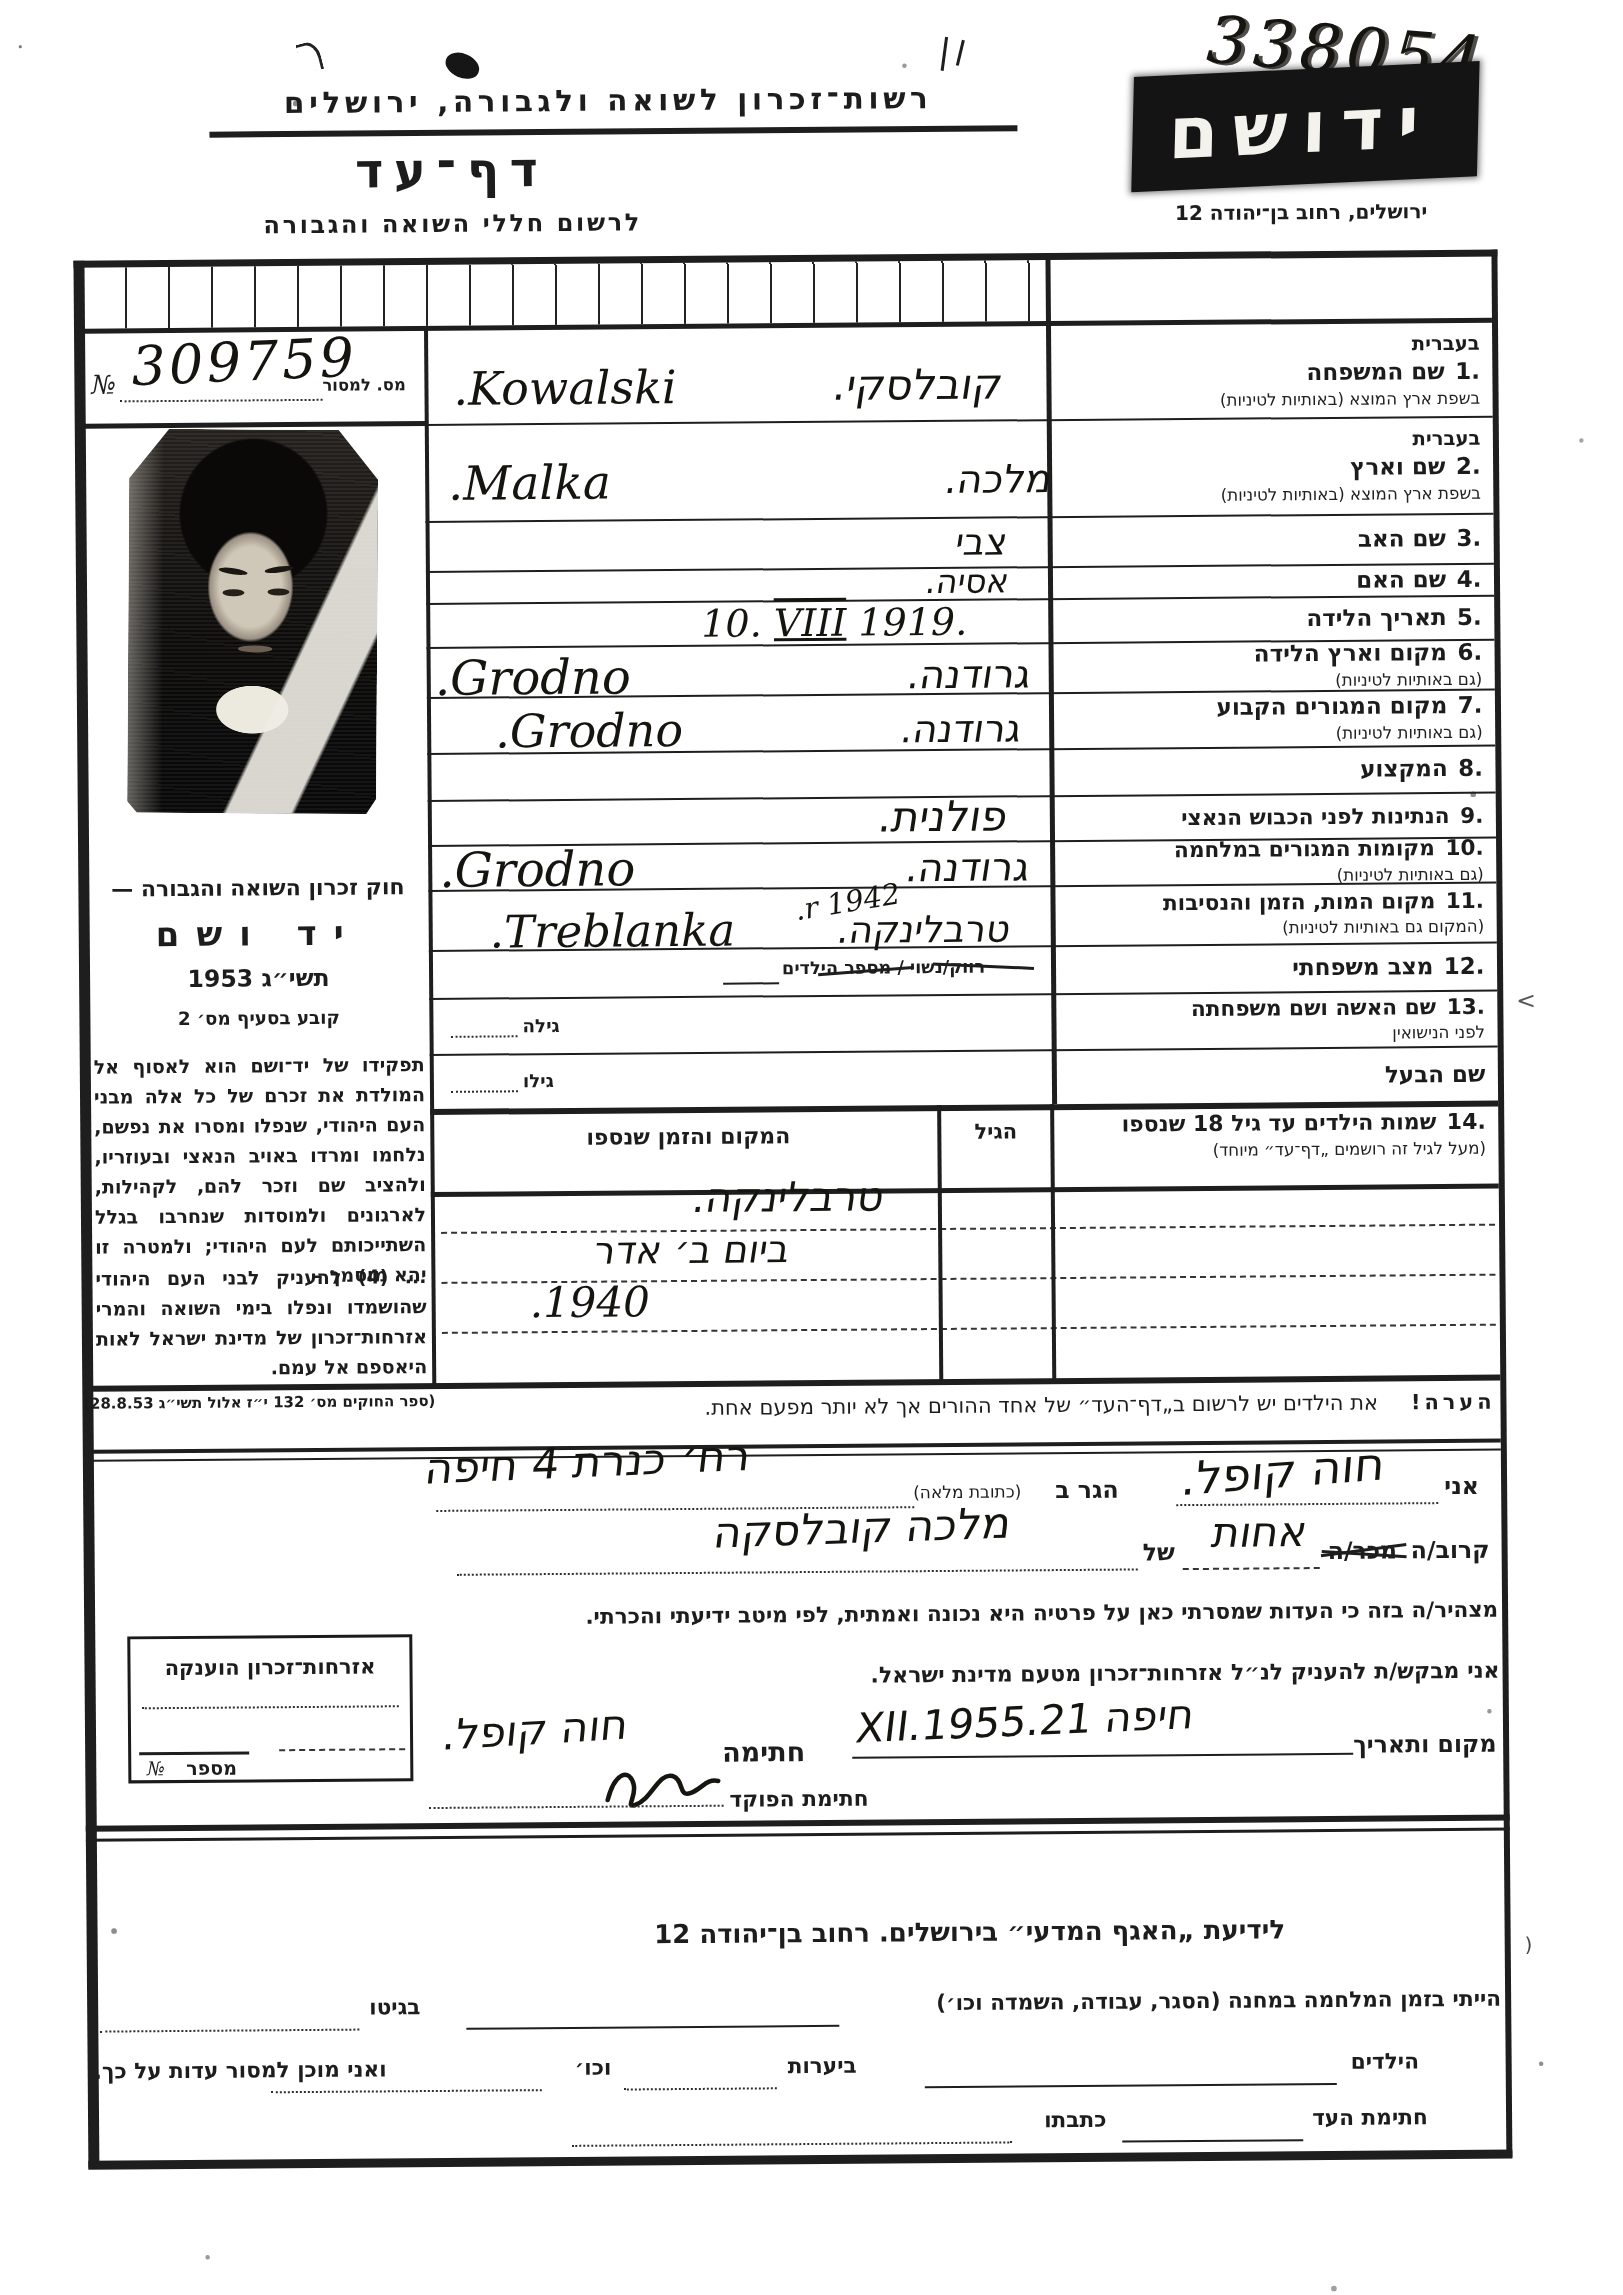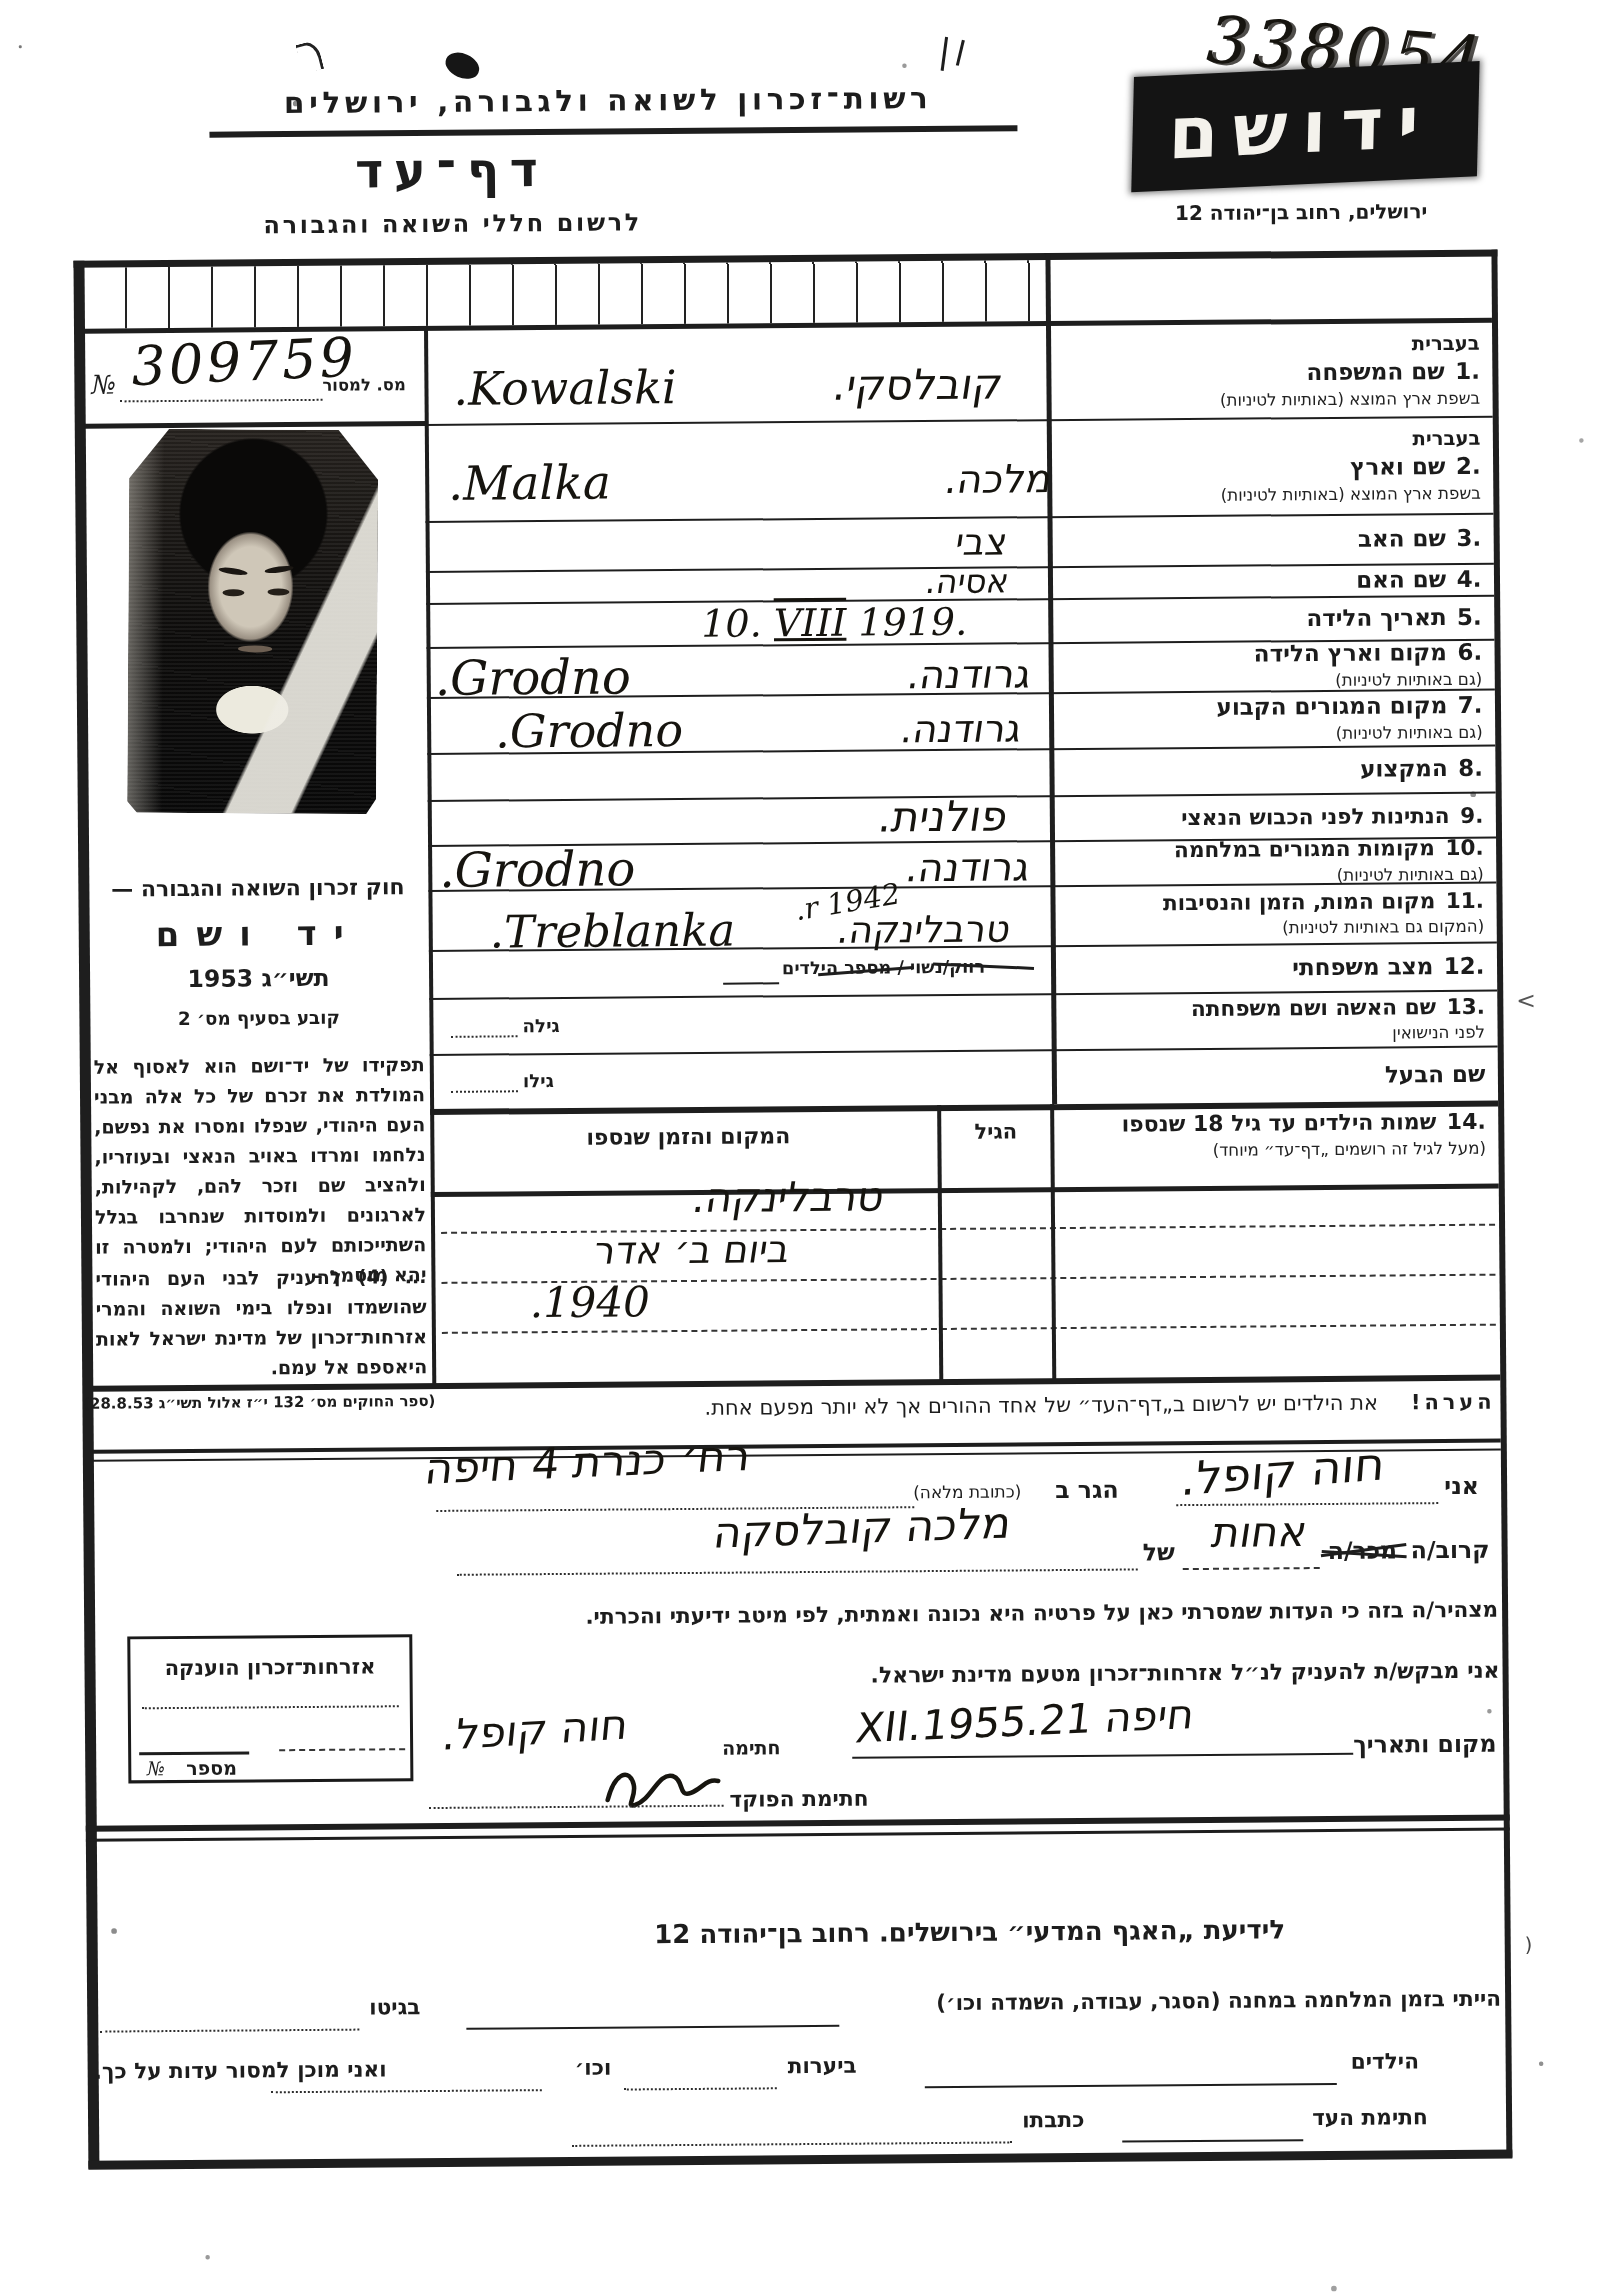--- a/index.html
+++ b/index.html
@@ -302,21 +302,21 @@
   <div class="a hwh" style="left:710px;top:1503px;font-size:43px;transform:skewX(-9deg) rotate(-1.5deg)">מלכה קובלסקה</div>
   <div class="dot" style="left:452px;top:1571px;width:681px"></div>
   <div class="dash" style="left:1178px;top:1571px;width:137px"></div>
 
   <div class="a p b r" style="left:458px;top:1602px;width:1035px;font-size:21.6px">מצהיר/ה בזה כי העדות שמסרתי כאן על פרטיה היא נכונה ואמתית, לפי מיטב ידיעתי והכרתי.</div>
   <div class="a p b r" style="left:753px;top:1663px;width:741px;font-size:22px">אני מבקש/ת להעניק לנ״ל אזרחות־זכרון מטעם מדינת ישראל.</div>
 
   <div class="a p b nw" style="left:1347px;top:1735px;font-size:23.6px">מקום ותאריך</div>
   <div class="a hwh" style="left:851px;top:1699px;font-size:41px;transform:skewX(-9deg) rotate(-2deg)">חיפה 21.XII.1955</div>
   <div class="ln" style="left:846px;top:1757px;width:501px;height:2px"></div>
-  <div class="a p b nw" style="left:716px;top:1736px;font-size:19px">חתימה</div>
+  <div class="a p b nw" style="left:716px;top:1736px;font-size:27px">חתימה</div>
   <div class="a hwh" style="left:437px;top:1703px;font-size:42px;transform:skewX(-9deg) rotate(-3deg)">חוה קופל.</div>
 
   <svg class="a" style="left:589px;top:1758px" width="131" height="56" viewBox="0 0 200 86">
     <path d="M18 62 C 30 18, 52 14, 58 38 C 63 58, 44 74, 60 70 C 86 62, 96 20, 118 26 C 136 31, 126 60, 146 52 C 164 45, 170 30, 188 34" fill="none" stroke="#17150f" stroke-width="7" stroke-linecap="round"></path>
   </svg>
   <div class="a p b nw" style="left:723px;top:1786px;font-size:21.6px">חתימת הפוקד</div>
   <div class="dot" style="left:422px;top:1804px;width:295px"></div>
 
   <div class="a p b c nw" style="left:432px;top:1918px;width:1060px;font-size:26px">לידיעת „האגף המדעי״ בירושלים. רחוב בן־יהודה 12</div>
 
@@ -328,20 +328,20 @@
   <div class="a p b nw" style="left:1342px;top:2053px;font-size:21.6px">הילדים</div>
   <div class="ln" style="left:916px;top:2087px;width:412px;height:2px"></div>
   <div class="a p b nw" style="left:779px;top:2053px;font-size:21.6px">ביערות</div>
   <div class="dot" style="left:615px;top:2087px;width:153px"></div>
   <div class="a p b nw" style="left:566px;top:2053px;font-size:21.6px">וכו׳</div>
   <div class="dot" style="left:262px;top:2087px;width:271px"></div>
   <div class="a p b nw" style="left:85px;top:2053px;font-size:21.6px">ואני מוכן למסור עדות על כך.</div>
 
   <div class="a p b nw" style="left:1303px;top:2109px;font-size:21.6px">חתימת העד</div>
   <div class="ln" style="left:1113px;top:2143px;width:181px;height:2px"></div>
-  <div class="a p b nw" style="left:1013px;top:2109px;font-size:21.6px">כתבתו</div>
+  <div class="a p b nw" style="left:1035px;top:2109px;font-size:21.6px">כתבתו</div>
   <div class="dot" style="left:563px;top:2143px;width:440px"></div>
 
   <div class="a p" style="left:1516px;top:992px;font-size:23.6px;color:#555">&gt;</div>
   <div class="a p" style="left:1517px;top:1939px;font-size:19.6px;color:#444">(</div>
 
 </div>
 
 
 </body></html>

